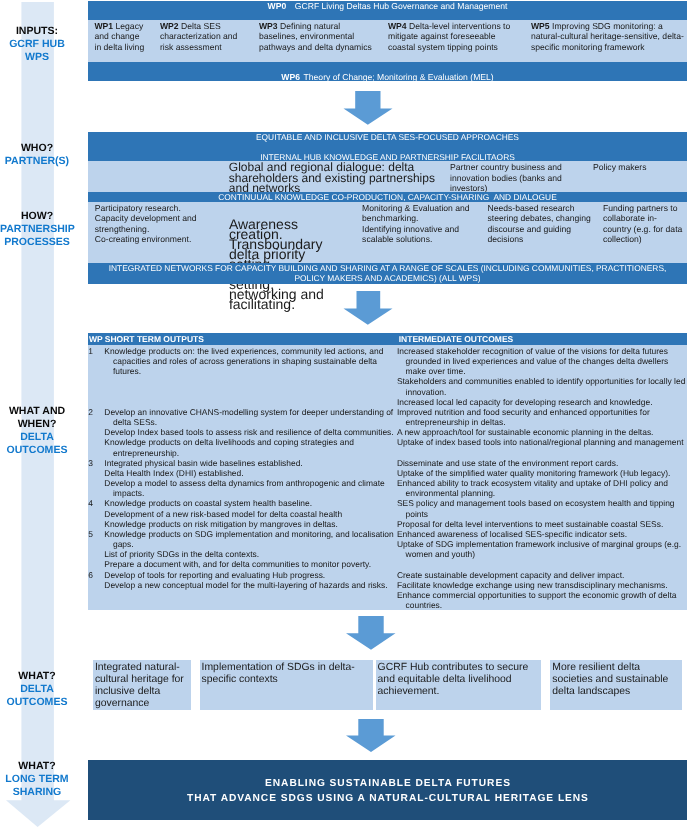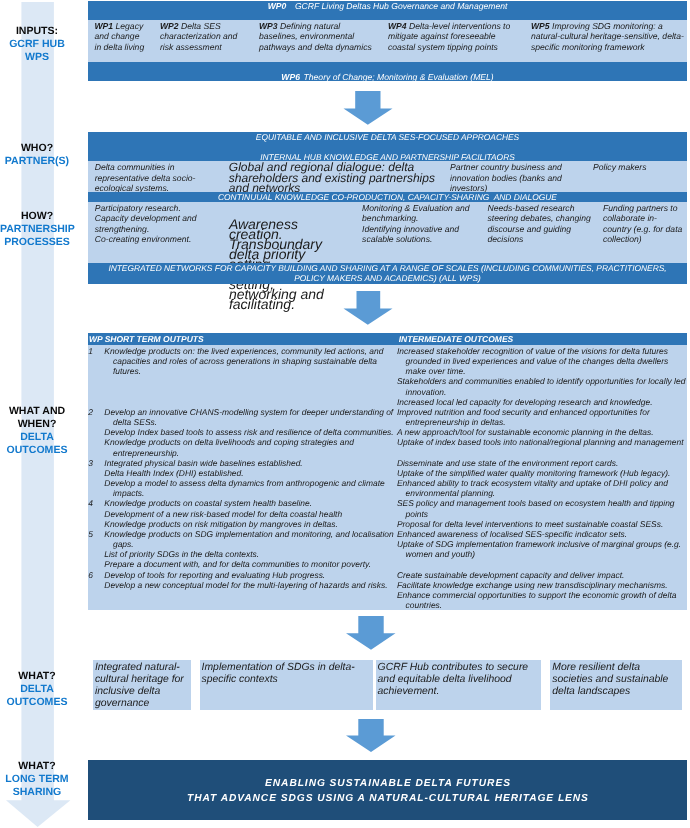--- a/index.html
+++ b/index.html
@@ -7,21 +7,21 @@
        font-family:"Liberation Sans",sans-serif;position:relative;overflow:hidden;-webkit-font-smoothing:antialiased;text-rendering:geometricPrecision;}
   #page{position:absolute;left:0;top:0;width:690px;height:828px;}
 
   
   .lane-arrow{position:absolute;left:0;top:0;width:86px;height:828px;}
   .lane-label{position:absolute;left:0;width:74px;text-align:center;line-height:12.95px;font-size:10.55px;}
   .lane-label .t{display:block;font-weight:bold;color:#0a0a0a;}
   .lane-label .s{display:block;font-weight:bold;color:#1279cd;}
 
   
-  .blk{position:absolute;box-sizing:border-box;font-style:italic;}
+  .blk{position:absolute;box-sizing:border-box;}
   .band{background:#2e75b6;color:#ffffff;}
   .light{background:#bdd3ec;}
   .navy{background:#1f4e79;color:#ffffff;}
   .cell{position:absolute;box-sizing:border-box;color:#1a1a1a;}
 
   .ctr{text-align:center;}
   .b{font-weight:bold;}
 
   
   .dnarrow{position:absolute;}
@@ -106,21 +106,20 @@
   <svg class="dnarrow" style="left:343px;top:91px;" width="50" height="35" viewBox="0 0 50 35">
     <polygon points="12.2,0 37.5,0 37.5,17.5 49.5,17.5 24.8,33.8 0.5,17.5 12.2,17.5" fill="#5b9bd5"></polygon>
   </svg>
 
   <div class="blk band" style="left:88px;top:131.5px;width:599px;height:29.8px;">
     <div class="ctr" style="position:absolute;left:0;right:0;top:0.05px;font-size:8.4px;line-height:10.2px;">EQUITABLE AND INCLUSIVE DELTA SES-FOCUSED APPROACHES</div>
     <div class="ctr" style="position:absolute;left:0;right:0;top:20.15px;font-size:8.4px;line-height:10.2px;">INTERNAL HUB KNOWLEDGE AND PARTNERSHIP FACILITAORS</div>
   </div>
 
   <div class="blk light" style="left:88px;top:161.3px;width:599px;height:32.2px;">
-    <div class="cell" style="left:6.7px;top:1.2px;width:108px;font-size:8.6px;line-height:10.35px;">Delta communities in representative delta socio-ecological systems.</div>
     <div class="cell" style="left:140.8px;top:1.2px;width:215px;font-size:12px;line-height:10.35px;">Global and regional dialogue: delta shareholders and existing partnerships and networks</div>
     <div class="cell" style="left:362.1px;top:1.2px;width:130px;font-size:8.6px;line-height:10.35px;">Partner country business and innovation bodies (banks and investors)</div>
     <div class="cell" style="left:505px;top:1.2px;width:92px;font-size:8.6px;line-height:10.35px;">Policy makers</div>
   </div>
 
   <div class="blk band" style="left:88px;top:192.1px;width:599px;height:9.9px;">
     <div class="ctr" style="position:absolute;left:0;right:0;top:0.35px;font-size:8.4px;line-height:10.2px;white-space:pre-wrap;">CONTINUUAL KNOWLEDGE CO-PRODUCTION, CAPACITY-SHARING  AND DIALOGUE</div>
   </div>
 
   <div class="blk light" style="left:88px;top:202px;width:599px;height:61.3px;">

